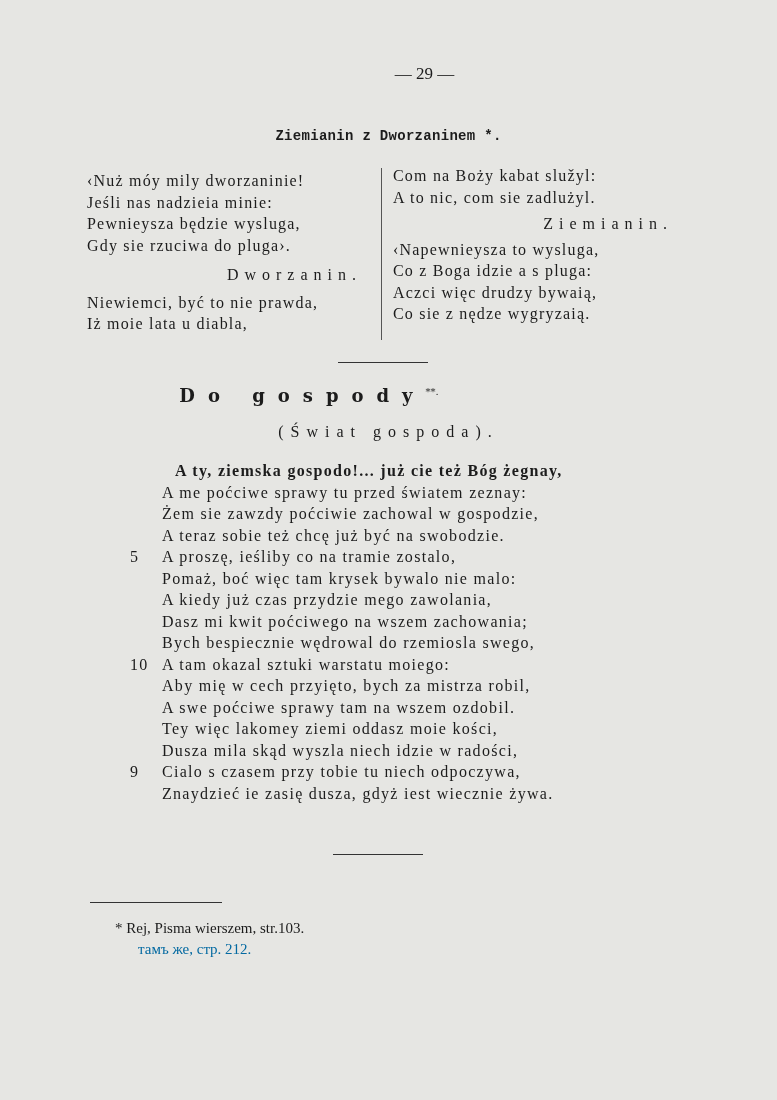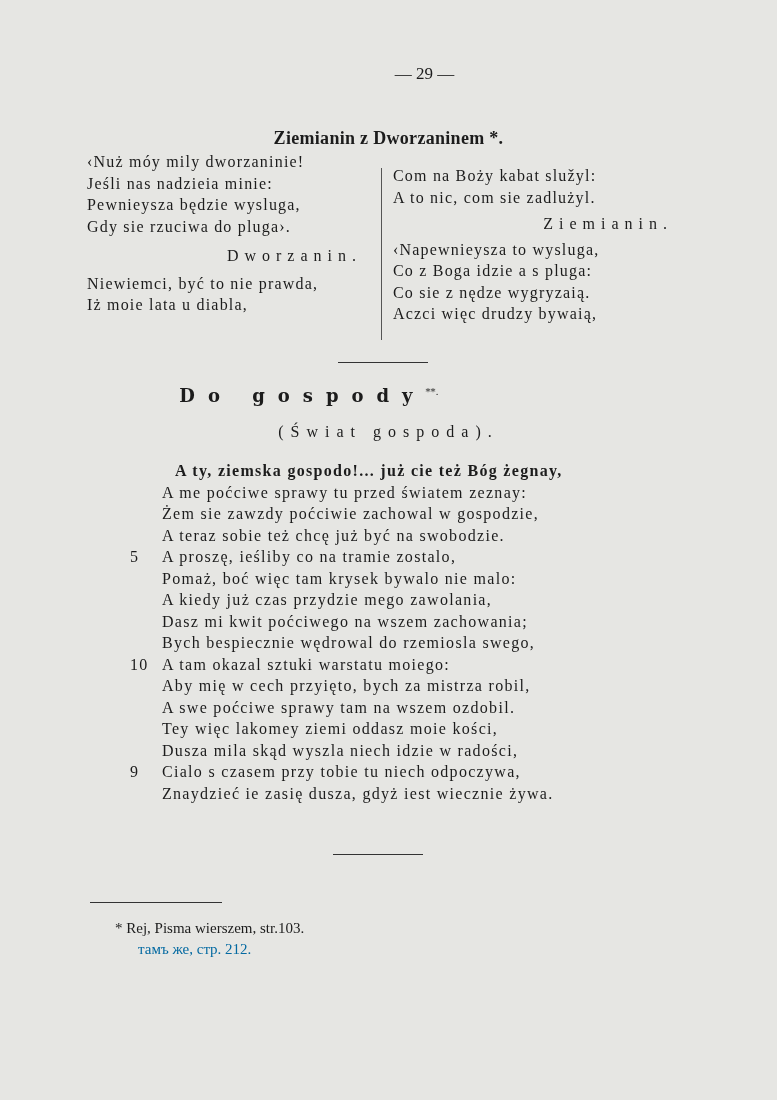--- a/index.html
+++ b/index.html
@@ -10,28 +10,28 @@
       overflow: hidden;
       font-family: "Liberation Serif", "DejaVu Serif", serif;
       color: #1c1c1c;
     }
     .page-num {
       position: absolute; top: 64px; left: 12px; width: 777px;
       text-align: center; font-size: 17px; padding-left: 24px;
     }
     .title1 {
       position: absolute; top: 128px; left: 0; width: 777px;
-      text-align: center; font-size: 18px; font-weight: bold;
-      font-family: Liberation Serif, serif; letter-spacing: 0.3px;
+      text-align: center; font-size: 14px; font-weight: bold;
+      font-family: Liberation Mono, monospace; letter-spacing: 0.3px;
     }
     .col {
       position: absolute; font-size: 16px; line-height: 21.5px;
       letter-spacing: 1.2px;
     }
-    .col-left { left: 87px; top: 151px; width: 275px; }
+    .col-left { left: 87px; top: 170px; width: 275px; }
     .col-right { left: 393px; top: 165px; width: 280px; }
     .speaker {
       text-align: right; letter-spacing: 6px; margin: 5px 0 4px 0;
     }
     .col-left .speaker { margin: 8px 0 6px 0; }
     .vrule {
       position: absolute; left: 381px; top: 168px; width: 1px; height: 172px;
       background: #555;
     }
     .hrule { position: absolute; height: 1px; background: #333; }
@@ -75,22 +75,22 @@
 </div>
 
 <div class="vrule"></div>
 
 <div class="col col-right">
   <div>Com na Boży kabat služyl:</div>
   <div>A to nic, com sie zadlużyl.</div>
   <div class="speaker">Ziemianin.</div>
   <div>‹Napewnieysza to wysluga,</div>
   <div>Co z Boga idzie a s pluga:</div>
+  <div>Aczci więc drudzy bywaią,</div>
   <div>Co sie z nędze wygryzaią.</div>
-  <div>Aczci więc drudzy bywaią,</div>
 </div>
 
 <div class="hrule" style="left:338px; top:362px; width:90px;"></div>
 
 <div class="title2"><span>Do gospody</span><sup>**.</sup></div>
 
 <div class="subtitle">(Świat gospoda).</div>
 
 <div class="poem">
   <div class="poem-line first"><span class="line-num"></span><span>A ty, ziemska gospodo!... już cie też Bóg żegnay,</span></div>

